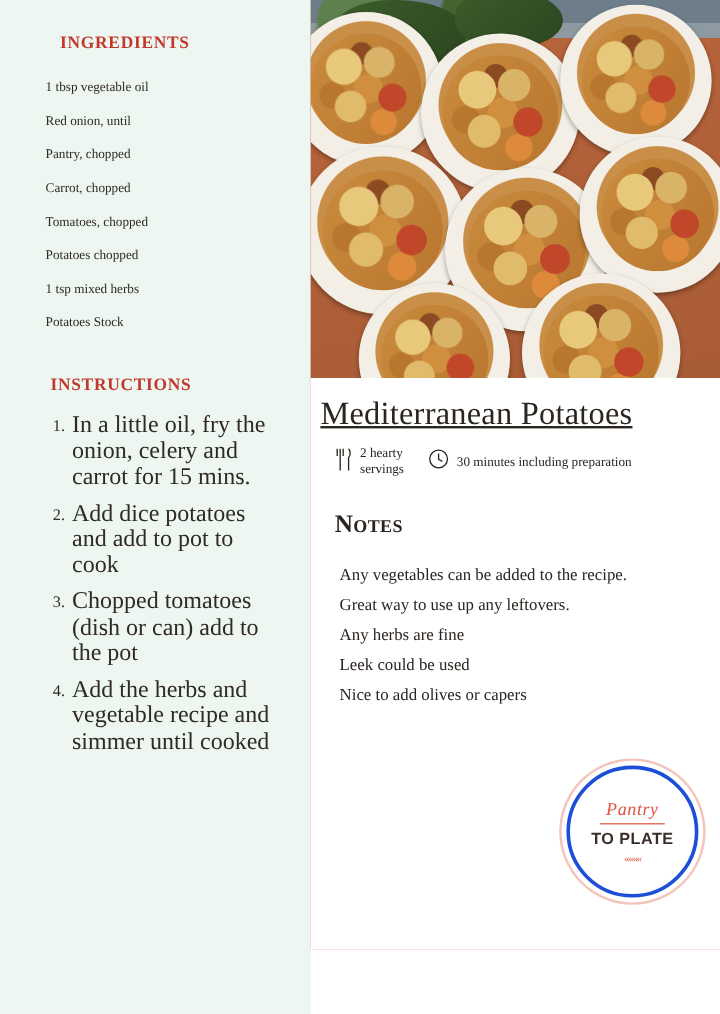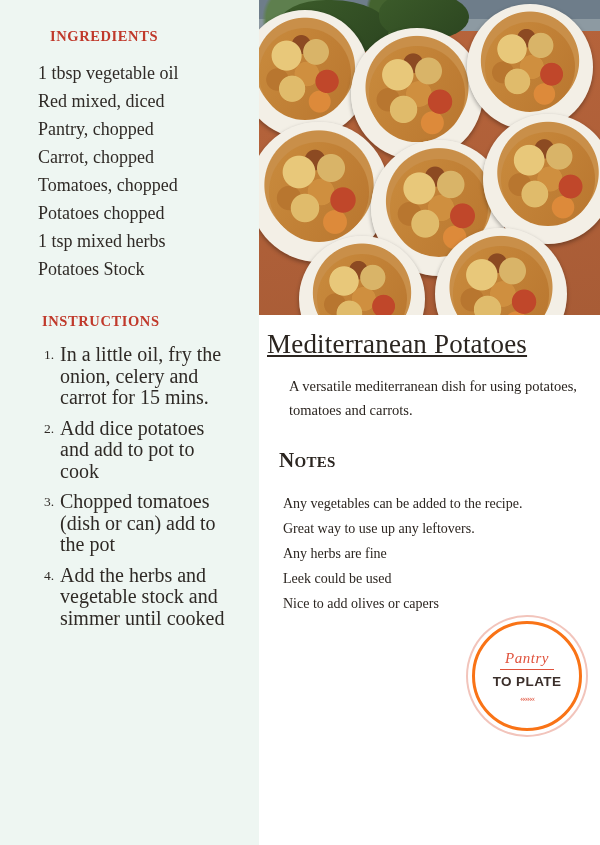--- a/index.html
+++ b/index.html
@@ -40,21 +40,21 @@
   }
   .ingredients-title { margin-top: 10px; margin-left: 12px; }
   .instructions-title { margin-top: 30px; margin-left: 4px; }
 
   ul.ingredients {
     list-style: none;
     margin: 0;
     padding: 0;
   }
   ul.ingredients li {
-    font-size: 18px;
+    font-size: 11px;
     color: #2f2a26;
     line-height: 28px;
     font-family: "Liberation Serif", serif;
     white-space: nowrap;
   }
 
   ol.instructions {
     margin: 0;
     padding-left: 20px;
     counter-reset: step;
@@ -187,26 +187,26 @@
   ul.notes li {
     font-size: 14px;
     line-height: 25px;
     color: #2b2520;
   }
 
   
   .stamp {
     position: absolute;
     right: 18px;
-    bottom: 60px;
+    bottom: 43px;
     width: 104px;
     height: 104px;
     border-radius: 50%;
     background: #ffffff;
-    border: 3px solid #f97316;
+    border: 3px solid #1d4ed8;
     box-shadow: 0 0 0 4px #ffffff, 0 0 0 6px #f2c4bb;
     display: flex;
     flex-direction: column;
     align-items: center;
     justify-content: center;
   }
   .stamp .script {
     font-family: "Liberation Serif", serif;
     font-style: italic;
     font-size: 15px;
@@ -237,35 +237,35 @@
 </style>
 </head>
 <body>
 
 <div class="page">
 
   <aside class="sidebar">
     <h2 class="section-title ingredients-title">INGREDIENTS</h2>
     <ul class="ingredients">
       <li>1 tbsp vegetable oil</li>
-      <li>Red mixed, diced</li>
+      <li>Red onion, until</li>
       <li>Pantry, chopped</li>
       <li>Carrot, chopped</li>
       <li>Tomatoes, chopped</li>
       <li>Potatoes chopped</li>
       <li>1 tsp  mixed herbs</li>
       <li>Potatoes Stock</li>
     </ul>
 
     <h2 class="section-title instructions-title">INSTRUCTIONS</h2>
     <ol class="instructions">
       <li>In a little oil, fry the onion, celery and carrot for 15 mins.</li>
       <li>Add dice potatoes and add to pot to cook</li>
       <li>Chopped tomatoes (dish or can) add to the pot</li>
-      <li>Add the herbs and vegetable stock and simmer until cooked</li>
+      <li>Add the herbs and vegetable recipe and simmer until cooked</li>
     </ol>
   </aside>
 
   <main class="main">
 
     <div class="photo">
       <div class="sky"></div>
       <div class="greens" style="left:20px; top:0px; width:110px; height:56px;"></div>
       <div class="greens" style="left:120px; top:-8px; width:90px; height:48px;"></div>
       <div class="bowl" style="left:-18px; top:10px; width:128px; height:128px;">
@@ -289,22 +289,44 @@
       <div class="bowl" style="left:40px; top:236px; width:126px; height:126px;">
           <div class="chunks"></div>
         </div>
       <div class="bowl" style="left:176px; top:228px; width:132px; height:132px;">
           <div class="chunks"></div>
         </div>
     </div>
 
     <h1 class="recipe-title">Mediterranean Potatoes</h1>
 
-
-    <p class="description">A versatile mediterranean dish for using potatoes, tomatoes and carrots.</p>
+    <div class="meta-row">
+      <div class="meta-item">
+        <span>
+          <svg width="14" height="20" viewBox="0 0 14 20">
+            <path d="M2 1 L2 7 M4.5 1 L4.5 7 M7 1 L7 7 M4.5 7 L4.5 19" stroke="#2b2520" stroke-width="1.1" fill="none"></path>
+            <path d="M11.5 1 C13.2 3 13.2 7 11.5 8 L11.5 19" stroke="#2b2520" stroke-width="1.1" fill="none"></path>
+          </svg>
+        </span>
+        <span class="meta-text">
+          <span>2 hearty</span>
+          <span class="line2">servings</span>
+        </span>
+      </div>
+      <div class="meta-item">
+        <span>
+          <svg width="17" height="17" viewBox="0 0 17 17">
+            <circle cx="8.5" cy="8.5" r="7.4" stroke="#2b2520" stroke-width="1.1" fill="none"></circle>
+            <path d="M8.5 4 L8.5 8.8 L11.7 10.6" stroke="#2b2520" stroke-width="1.1" fill="none"></path>
+          </svg>
+        </span>
+        <span class="meta-text">30 minutes including preparation</span>
+      </div>
+    </div>
+
 
     <h2 class="notes-title">Notes</h2>
     <ul class="notes">
       <li>Any vegetables can be added to the recipe.</li>
       <li>Great way to use up any leftovers.</li>
       <li>Any herbs are fine</li>
       <li>Leek could be used</li>
       <li>Nice to add olives or capers</li>
     </ul>
 

